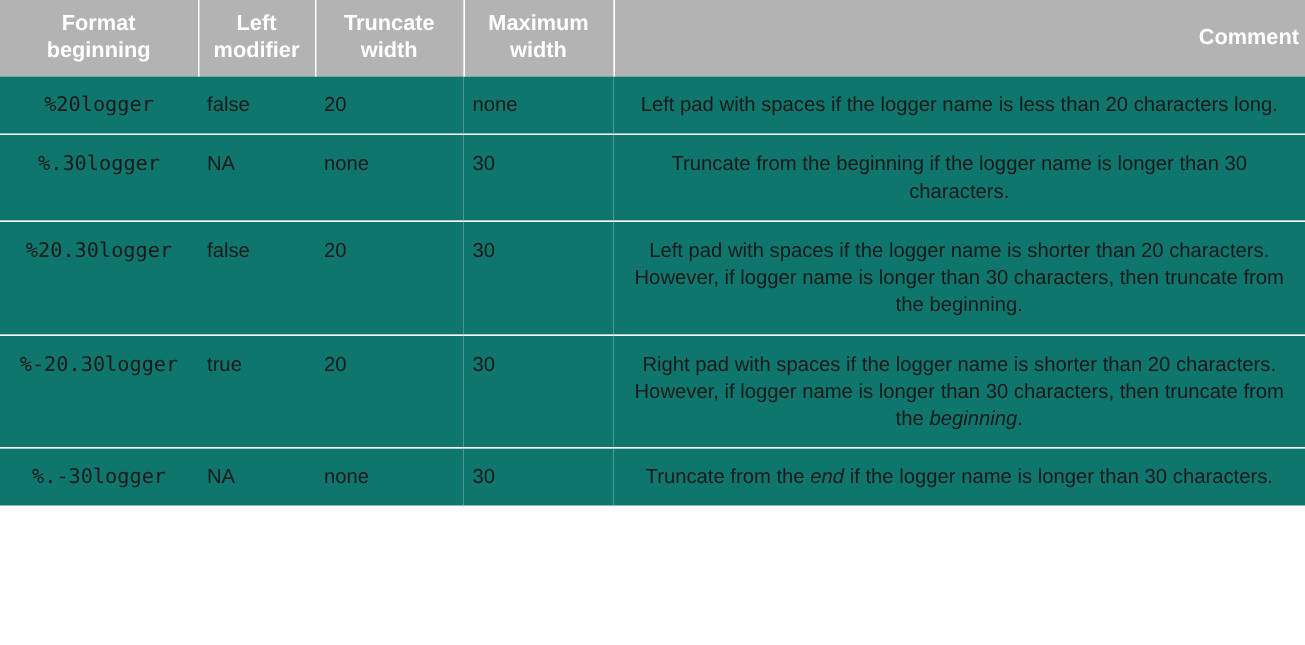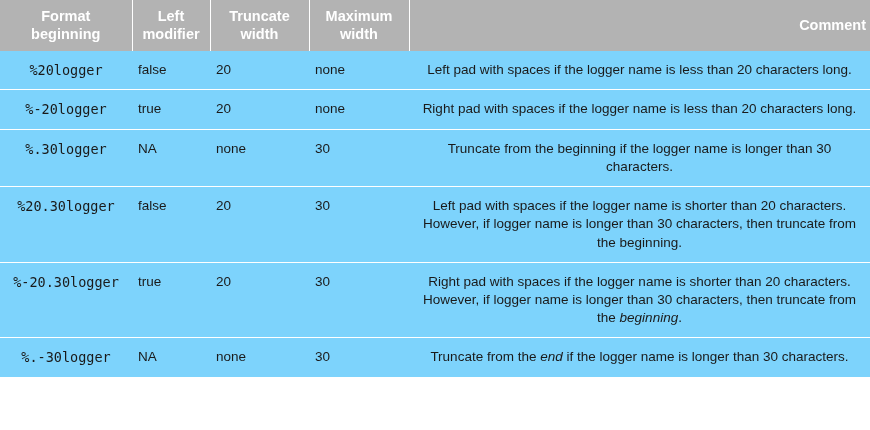--- a/index.html
+++ b/index.html
@@ -36,21 +36,21 @@
   table.fmt thead th:last-child {
     border-right: none;
     text-align: right;
   }
   table.fmt tbody td {
     font-size: 13.5px;
     line-height: 1.35;
     padding: 10px 6px 10px 6px;
     vertical-align: top;
     border-bottom: 1px solid #ffffff;
-    background: #7dd3fc;
+    background: #0f766e;
   }
   td.c-mod {
     text-align: center;
     font-family: "DejaVu Sans Mono", monospace;
     font-size: 12.5px;
     white-space: nowrap;
   }
   td.c-mid {
     text-align: left;
   }
@@ -105,27 +105,20 @@
     <tbody>
 
       <tr>
         <td class="c-mod">%20logger</td>
         <td class="c-mid">false</td>
         <td class="c-mid">20</td>
         <td class="c-mid">none</td>
         <td class="c-comment">Left pad with spaces if the logger name is less than 20 characters long.</td>
       </tr>
 
-      <tr>
-        <td class="c-mod">%-20logger</td>
-        <td class="c-mid">true</td>
-        <td class="c-mid">20</td>
-        <td class="c-mid">none</td>
-        <td class="c-comment">Right pad with spaces if the logger name is less than 20 characters long.</td>
-      </tr>
 
       <tr>
         <td class="c-mod">%.30logger</td>
         <td class="c-mid">NA</td>
         <td class="c-mid">none</td>
         <td class="c-mid">30</td>
         <td class="c-comment">Truncate from the beginning if the logger name is longer than 30 characters.</td>
       </tr>
 
       <tr>

